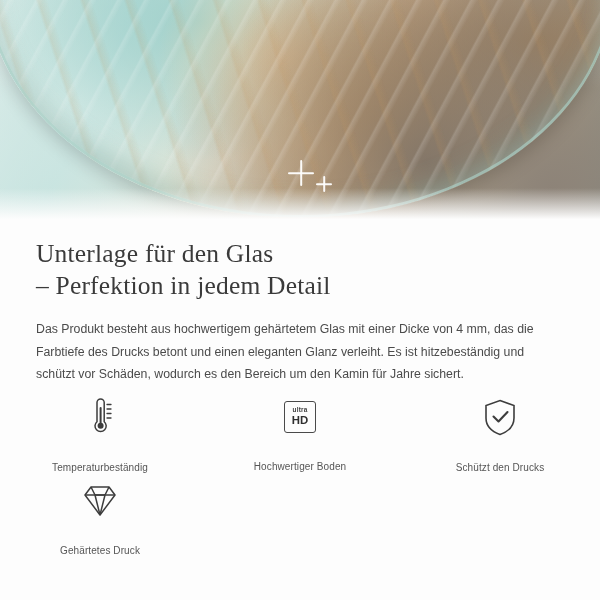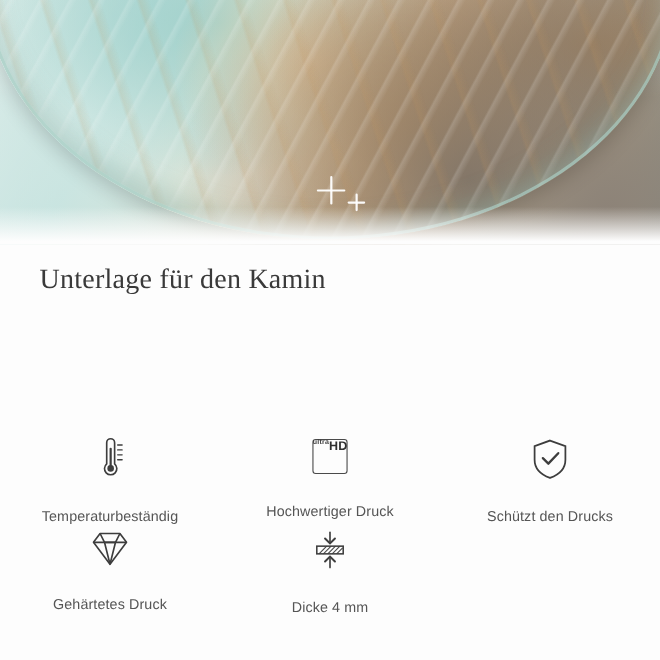--- a/index.html
+++ b/index.html
@@ -162,33 +162,35 @@
     justify-content: flex-start;
   }
   .feature-icon {
     height: 44px;
     display: flex;
     align-items: center;
     justify-content: center;
   }
   .feature-label {
     margin-top: 24px;
-    font-size: 13px;
+    font-size: 10px;
     color: #555555;
     letter-spacing: 0.1px;
   }
 
   svg { display: block; }
 
   .hd-box {
     width: 30px;
     height: 30px;
     border: 1.6px solid #4a4a4a;
     border-radius: 3px;
     display: flex;
+    flex-direction: column;
+    align-items: center;
     justify-content: center;
     line-height: 1;
   }
   .hd-box .u {
     font-size: 6.4px;
     font-weight: 700;
     color: #3d3d3d;
     letter-spacing: 0.2px;
   }
   .hd-box .h {
@@ -210,22 +212,24 @@
       <div class="platter-streaks"></div>
       <div class="platter-rim"></div>
     </div>
     <div class="sparkle s1"></div>
     <div class="sparkle s2"></div>
     <div class="hero-fade"></div>
   </div>
 
   <div class="content">
     <h1 class="headline">
-      <span>Unterlage für den Kamin</span>
+      <span>Unterlage für den Glas</span>
+      <span class="l2">– Perfektion in jedem Detail</span>
     </h1>
+    <p class="body-copy">Das Produkt besteht aus hochwertigem gehärtetem Glas mit einer Dicke von 4 mm, das die Farbtiefe des Drucks betont und einen eleganten Glanz verleiht. Es ist hitzebeständig und schützt vor Schäden, wodurch es den Bereich um den Kamin für Jahre sichert.</p>
   </div>
 
   <div class="features">
 
     <div class="feature">
       <div class="feature-icon">
         <svg width="40" height="42" viewBox="0 0 40 42">
           <g fill="none" stroke="#3d3d3d" stroke-width="1.5" stroke-linecap="round">
             <path d="M17 6.5a3.6 3.6 0 0 1 7.2 0v19.2a5.6 5.6 0 1 1-7.2 0z"></path>
             <circle cx="20.6" cy="29.8" r="3" fill="#3d3d3d" stroke="none"></circle>
@@ -237,21 +241,21 @@
       <div class="feature-label">Temperaturbeständig</div>
     </div>
 
     <div class="feature">
       <div class="feature-icon">
         <div class="hd-box">
           <span class="u">ultra</span>
           <span class="h">HD</span>
         </div>
       </div>
-      <div class="feature-label">Hochwertiger Druck</div>
+      <div class="feature-label">Hochwertiger Boden</div>
     </div>
 
     <div class="feature">
       <div class="feature-icon">
         <svg width="38" height="42" viewBox="0 0 38 42">
           <path d="M19 4.5 L33 9.5 V22 C33 30.5 26.6 35.8 19 38.5 C11.4 35.8 5 30.5 5 22 V9.5 Z" fill="none" stroke="#3d3d3d" stroke-width="1.6"></path>
           <path d="M12.5 20.5 l5 5 l9 -9.5" fill="none" stroke="#3d3d3d" stroke-width="2.1" stroke-linecap="round" stroke-linejoin="round"></path>
         </svg>
       </div>
       <div class="feature-label">Schützt den Drucks</div>
@@ -266,36 +270,15 @@
             <path d="M12 5 L16 13 L21 33"></path>
             <path d="M30 5 L26 13 L21 33"></path>
             <path d="M16 13 H26"></path>
           </g>
         </svg>
       </div>
       <div class="feature-label">Gehärtetes Druck</div>
     </div>
 
 
-    <div class="feature">
-      <div class="feature-icon">
-        <svg width="40" height="40" viewBox="0 0 40 40">
-          <g stroke="#3d3d3d" fill="none" stroke-width="1.5" stroke-linecap="round">
-            <path d="M20 4 V13"></path>
-            <path d="M15.5 9.5 L20 14 L24.5 9.5" stroke-width="1.8"></path>
-            <path d="M20 36 V27"></path>
-            <path d="M15.5 30.5 L20 26 L24.5 30.5" stroke-width="1.8"></path>
-            <rect x="8" y="16.5" width="24" height="7" stroke-width="1.4"></rect>
-          </g>
-          <g stroke="#3d3d3d" stroke-width="1" opacity="0.95">
-            <path d="M10 23.5 L17 16.5"></path>
-            <path d="M14 23.5 L21 16.5"></path>
-            <path d="M18 23.5 L25 16.5"></path>
-            <path d="M22 23.5 L29 16.5"></path>
-            <path d="M26 23.5 L31.5 18"></path>
-          </g>
-        </svg>
-      </div>
-      <div class="feature-label">Dicke 4 mm</div>
-    </div>
 
   </div>
 </div>
 
 </body></html>

